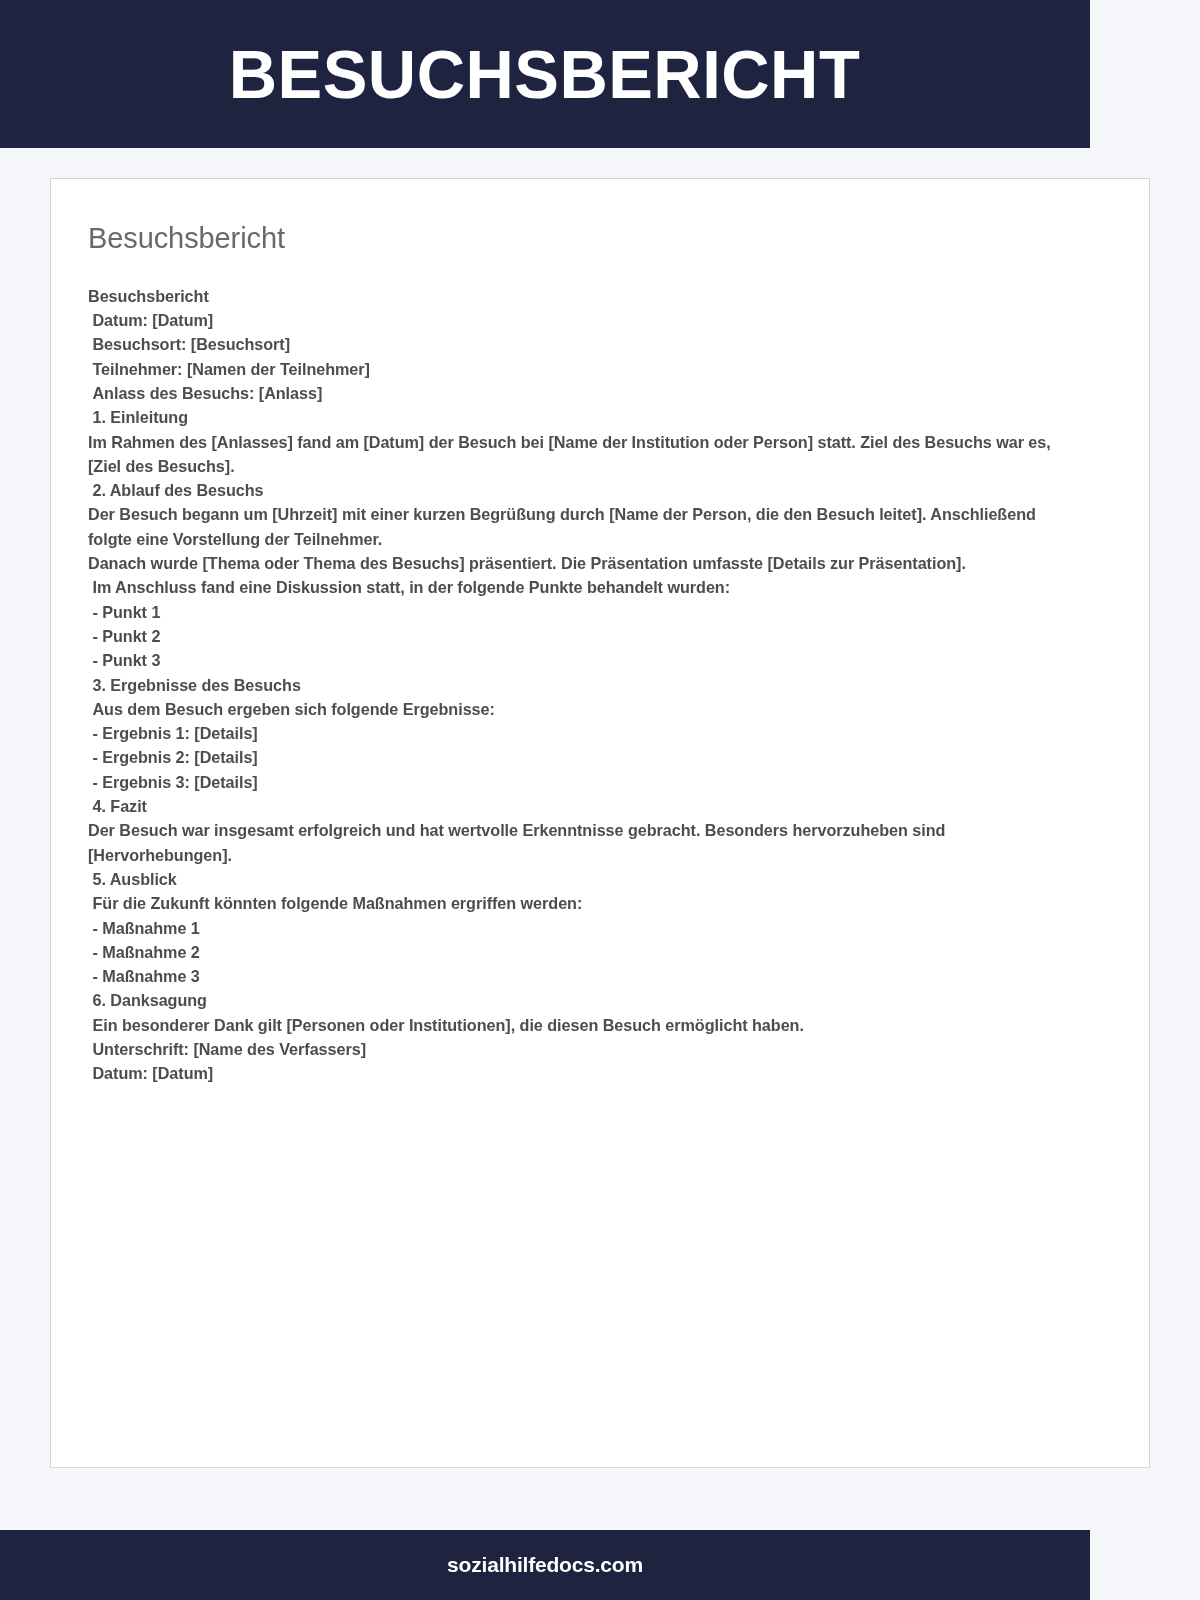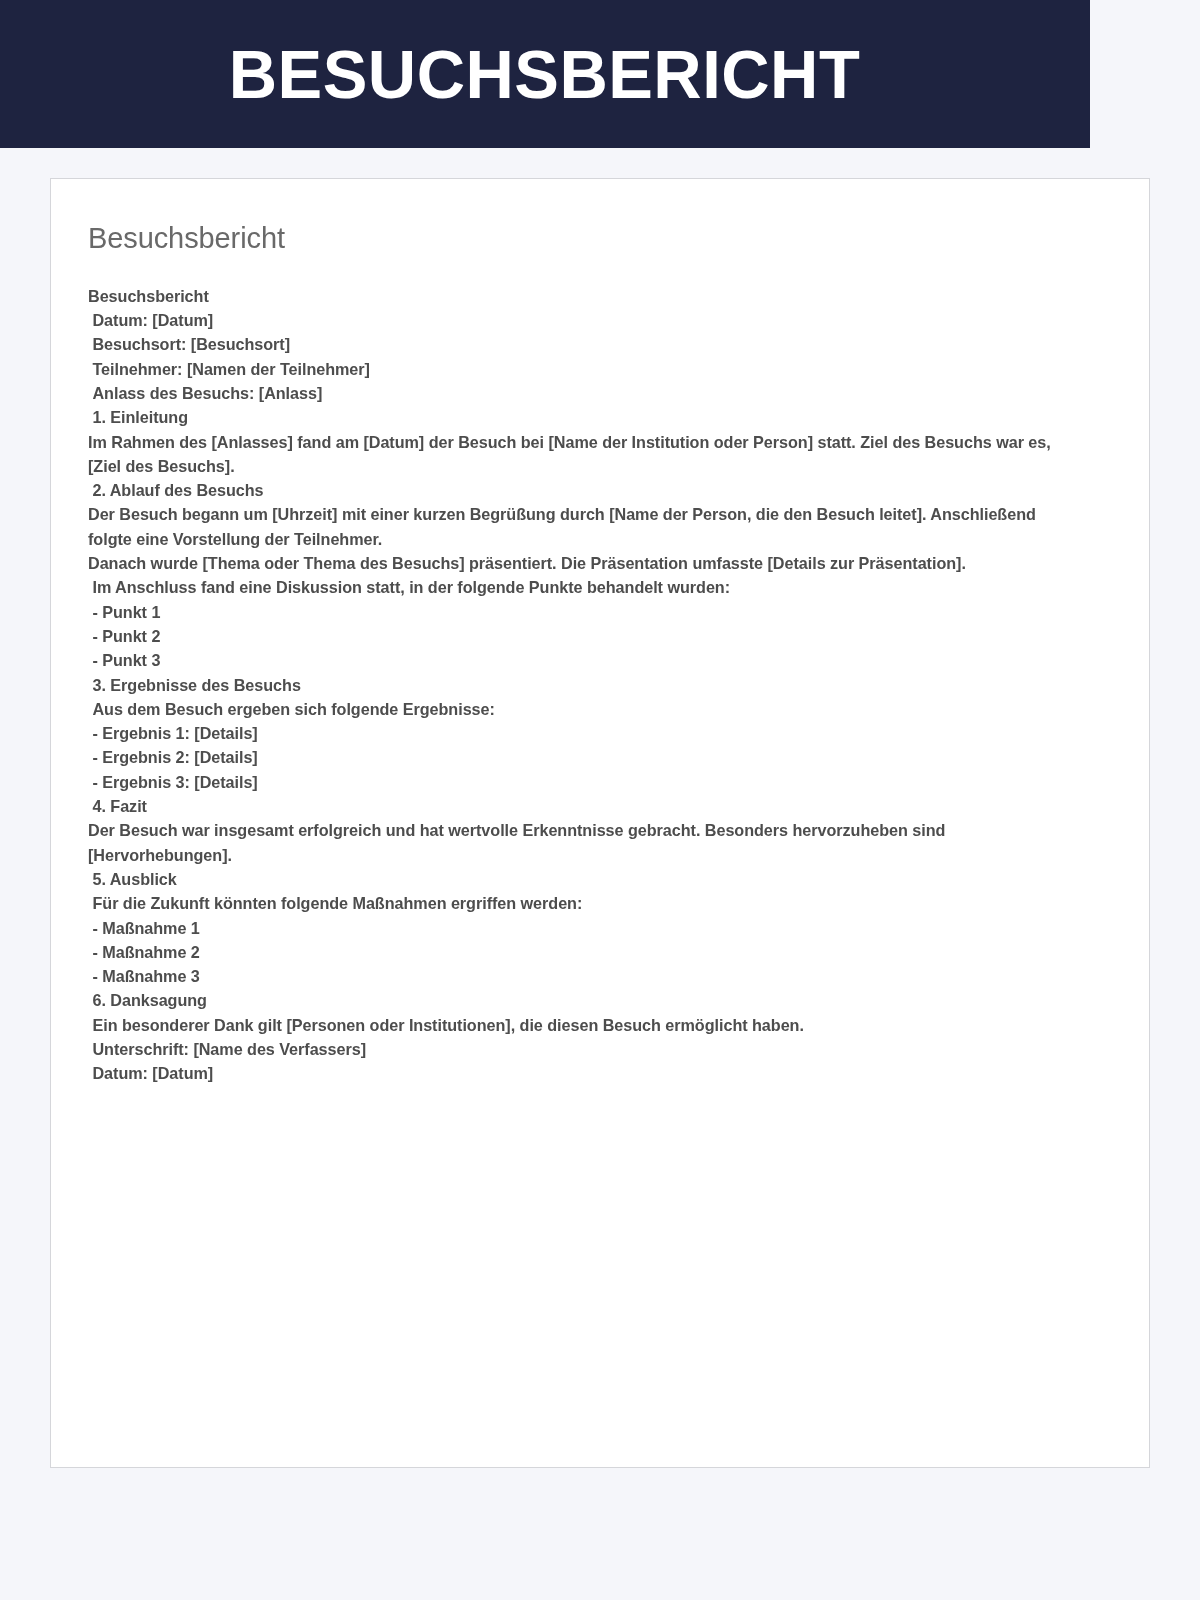--- a/index.html
+++ b/index.html
@@ -132,14 +132,17 @@
  - Maßnahme 1
  - Maßnahme 2
  - Maßnahme 3
  6. Danksagung
  Ein besonderer Dank gilt [Personen oder Institutionen], die diesen Besuch ermöglicht haben.
  Unterschrift: [Name des Verfassers]
  Datum: [Datum]</div>
     </section>
   </main>
 
+  <footer class="footer">
+    <span class="footer-text">sozialhilfedocs.com</span>
+  </footer>
 
 </div>
 
 </body></html>

